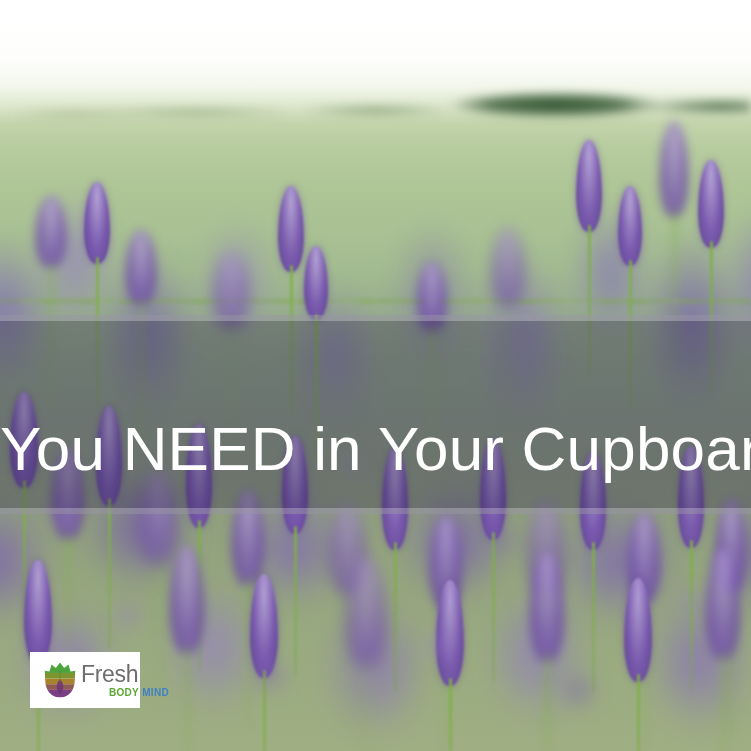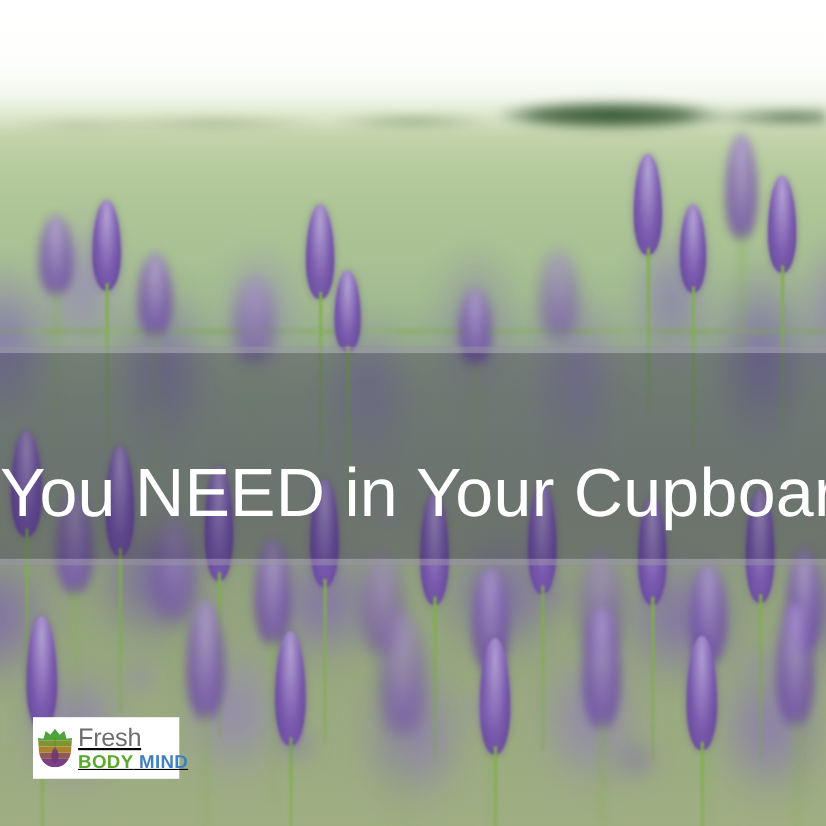--- a/index.html
+++ b/index.html
@@ -204,28 +204,27 @@
     font-weight: 400;
     letter-spacing: 0.2px;
     color: #ffffff;
   }
 
   
   .logo-box {
     position: absolute;
     left: 30px;
     top: 652px;
-    width: 133px;
+    width: 110px;
     height: 56px;
     background: #ffffff;
     display: flex;
     align-items: center;
-    padding-left: 2px;
+    padding-left: 12px;
     box-sizing: border-box;
-    text-decoration: underline;
   }
   .logo-mark {
     width: 36px;
     height: 38px;
     flex: 0 0 36px;
   }
   .logo-text {
     margin-left: 3px;
     display: flex;
     flex-direction: column;
@@ -233,23 +232,24 @@
     line-height: 1;
   }
   .logo-fresh {
     font-size: 23px;
     font-weight: 400;
     color: #6e6e70;
     letter-spacing: -0.3px;
   }
   .logo-sub {
     margin-top: 2px;
-    font-size: 17px;
+    font-size: 10px;
     font-weight: 700;
     letter-spacing: 0.3px;
+    margin-left: 28px;
   }
   .logo-body { color: #5aa832; }
   .logo-mind { color: #3f7fc4; }
 </style>
 </head>
 <body>
 
 <div class="graphic">
 
   <div class="photo">

